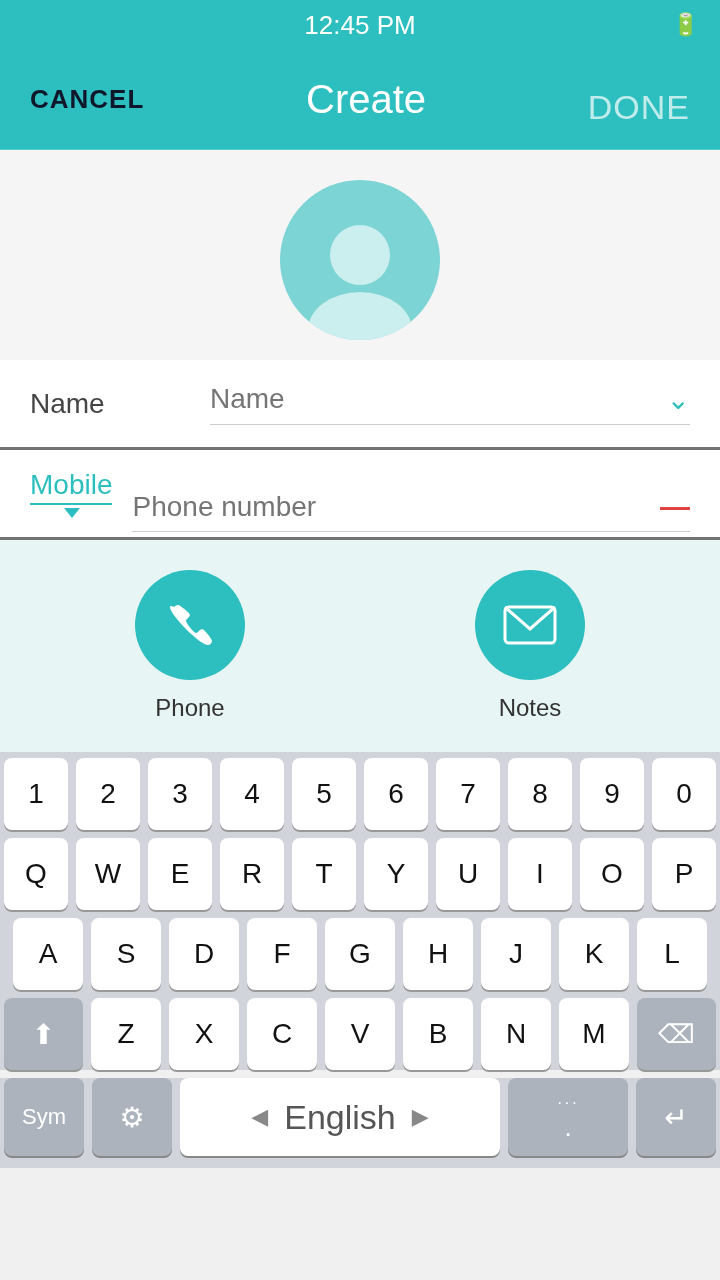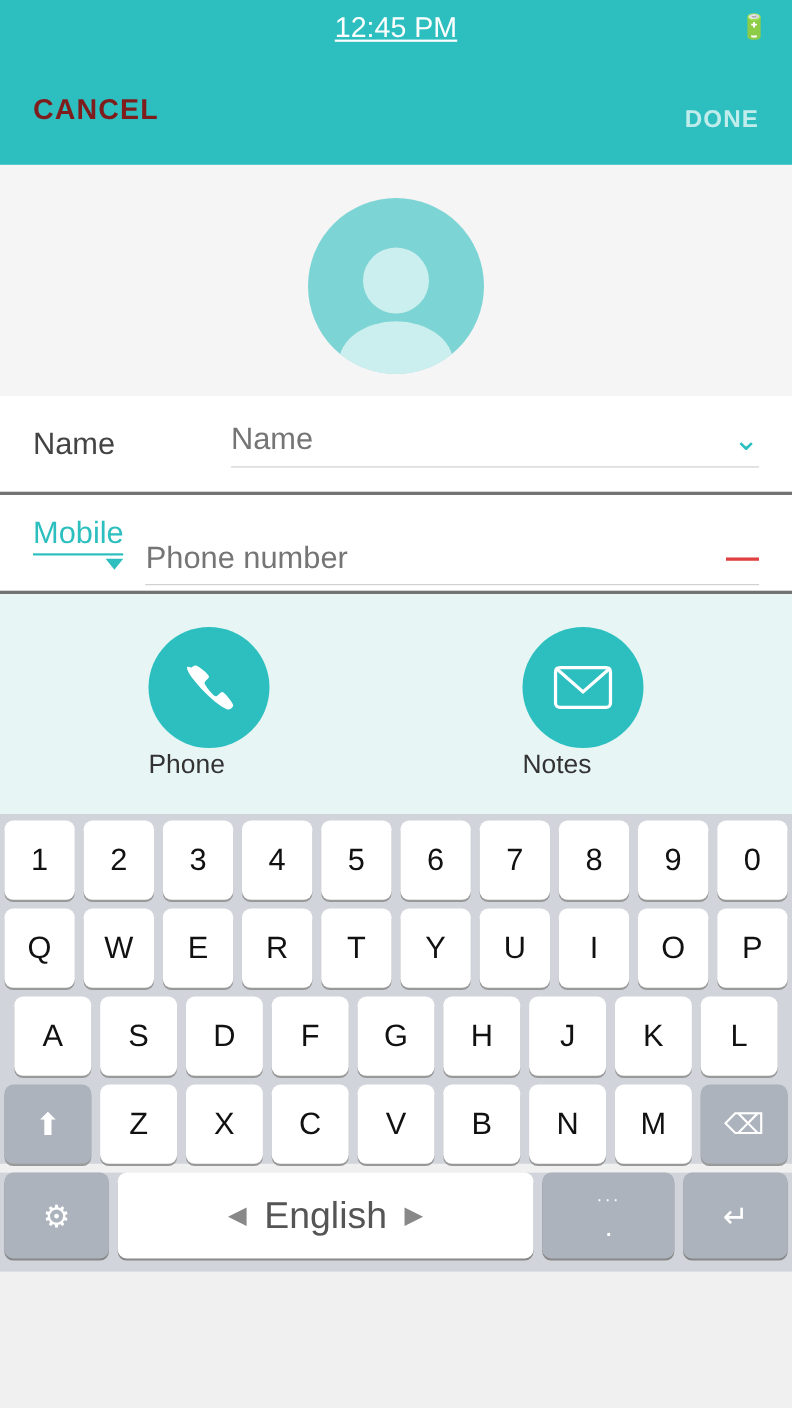--- a/index.html
+++ b/index.html
@@ -18,55 +18,54 @@
       height: 50px;
       display: flex;
       align-items: center;
       justify-content: center;
       position: relative;
     }
     #status-time {
       color: white;
       font-size: 26px;
       font-weight: 500;
-      text-decoration: underline;
     }
     #battery-icon {
       position: absolute;
       right: 20px;
       color: white;
       font-size: 22px;
     }
 
     
     #toolbar {
       background: #2dbfbf;
       height: 100px;
       display: flex;
       align-items: center;
       justify-content: space-between;
       padding: 0 30px;
       border-bottom: 1px solid rgba(255,255,255,0.2);
     }
     #cancel-button {
-      color: #7f1d1d;
+      color: #0f172a;
       font-size: 26px;
       font-weight: 700;
       letter-spacing: 1px;
       cursor: pointer;
     }
     #toolbar-title {
       color: white;
       font-size: 40px;
       font-weight: 300;
     }
     #done-button {
       color: rgba(255,255,255,0.7);
-      font-size: 22px;
-      font-weight: 700;
+      font-size: 34px;
+      font-weight: 400;
       letter-spacing: 1px;
       cursor: pointer;
       margin-top: 16px;
     }
 
     
     #avatar-section {
       background: #f5f5f5;
       display: flex;
       justify-content: center;
@@ -136,21 +135,21 @@
     .remove-icon {
       color: #e04040;
       font-size: 30px;
       font-weight: bold;
       margin-left: 10px;
       line-height: 1;
     }
     .mobile-label-wrapper {
       display: flex;
       flex-direction: column;
-      align-items: flex-end;
+      align-items: center;
     }
     .mobile-label {
       color: #2dbfbf;
       font-size: 28px;
       border-bottom: 2px solid #2dbfbf;
       padding-bottom: 2px;
     }
     .mobile-arrow {
       width: 0;
       height: 0;
@@ -165,22 +164,22 @@
     #action-buttons {
       background: #e8f5f5;
       display: flex;
       justify-content: space-around;
       align-items: center;
       padding: 30px 20px;
     }
     .action-btn {
       display: flex;
       flex-direction: column;
-      align-items: flex-start;
-      gap: 2px;
+      align-items: center;
+      gap: 14px;
       cursor: pointer;
     }
     .action-circle {
       width: 110px;
       height: 110px;
       border-radius: 50%;
       background: #2dbfbf;
       display: flex;
       align-items: center;
       justify-content: center;
@@ -253,20 +252,21 @@
 </head>
 <body>
 
 <div id="status-bar">
   <span id="status-time">12:45 PM</span>
   <span id="battery-icon">🔋</span>
 </div>
 
 <div id="toolbar">
   <span id="cancel-button">CANCEL</span>
+  <span id="toolbar-title">Create</span>
   <span id="done-button">DONE</span>
 </div>
 
 <div id="avatar-section">
   <div id="avatar-circle">
     <svg class="avatar-silhouette" viewBox="0 0 130 130">
       <circle cx="65" cy="45" r="30" fill="rgba(255,255,255,0.6)"></circle>
       <ellipse cx="65" cy="120" rx="52" ry="38" fill="rgba(255,255,255,0.6)"></ellipse>
     </svg>
   </div>
@@ -366,20 +366,21 @@
     <div class="key">C</div>
     <div class="key">V</div>
     <div class="key">B</div>
     <div class="key">N</div>
     <div class="key">M</div>
     <div class="key dark backspace" style="font-size:26px;">⌫</div>
   </div>
 </div>
 
 <div id="keyboard-bottom">
+  <div class="bottom-key sym-key" style="font-size:22px;">Sym</div>
   <div class="bottom-key gear-key" style="font-size:28px;">⚙</div>
   <div class="bottom-key space-key" style="display:flex;align-items:center;justify-content:center;gap:16px;color:#555;">
     <span style="color:#888;font-size:22px;">◀</span>
     <span style="font-size:34px;">English</span>
     <span style="color:#888;font-size:22px;">▶</span>
   </div>
   <div class="bottom-key punct-key" style="font-size:20px;flex-direction:column;gap:2px;">
     <span style="font-size:16px;letter-spacing:2px;">···</span>
     <span style="font-size:26px;line-height:1;">.</span>
   </div>

